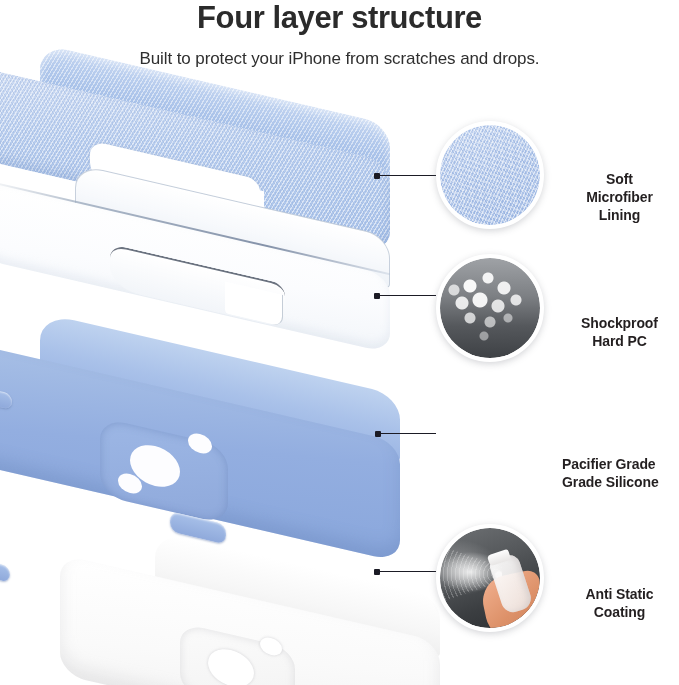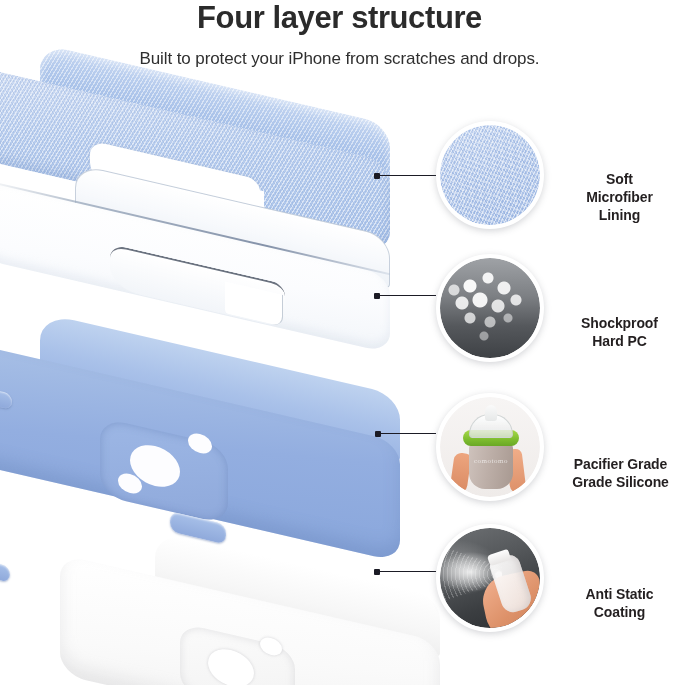--- a/index.html
+++ b/index.html
@@ -295,21 +295,21 @@
     clip-path: polygon(100% 38%, 100% 62%, 0% 100%, 0% 0%);
   }
 
   
   .label {
     position:absolute;
     font-size:14px; font-weight:bold; color:#231f20;
     line-height:18px; letter-spacing:-0.1px;margin-top:25px;
   }
   .label.center { text-align:center; }
-  .label.left { text-align:center; }
+  .label.left { text-align:left; }
 </style>
 </head>
 <body>
 
 <div class="page">
 
   <div class="title">Four layer structure</div>
   <div class="subtitle">Built to protect your iPhone from scratches and drops.</div>
 
   <div class="stack">
@@ -386,33 +386,20 @@
   <div class="callout" style="left:436px; top:254px;">
     <div class="circle">
       <div class="inner tex-pc"></div>
     </div>
   </div>
   <div class="label center" style="left:560px; top:289px; width:119px;">
     <div>Shockproof</div>
     <div>Hard PC</div>
   </div>
 
-  <div class="callout" style="left:436px; top:393px;">
-    <div class="circle">
-      <div class="inner tex-bottle">
-        <div class="hand-l"></div>
-        <div class="hand-r"></div>
-        <div class="bottle-body"></div>
-        <div class="bottle-label">comotomo</div>
-        <div class="bottle-collar"></div>
-        <div class="bottle-dome"></div>
-        <div class="bottle-nipple"></div>
-      </div>
-    </div>
-  </div>
   <div class="label left" style="left:562px; top:430px; width:117px;">
     <div>Pacifier Grade</div>
     <div>Grade Silicone</div>
   </div>
 
   <div class="callout" style="left:436px; top:524px;">
     <div class="circle">
       <div class="inner tex-spray">
         <div class="spray-mist"></div>
         <div class="spray-hand"></div>

